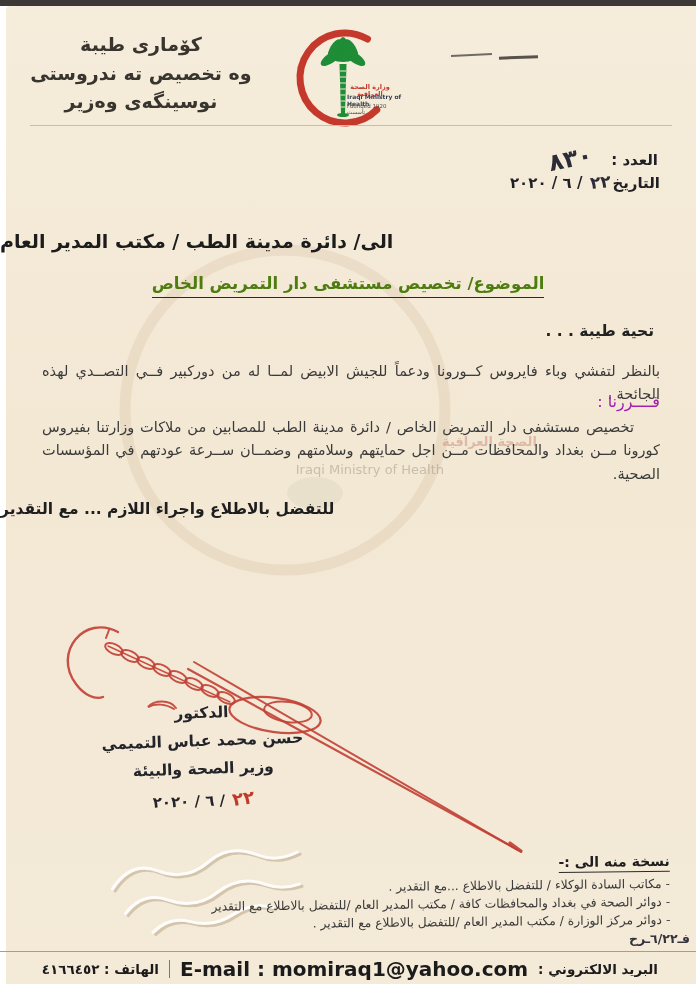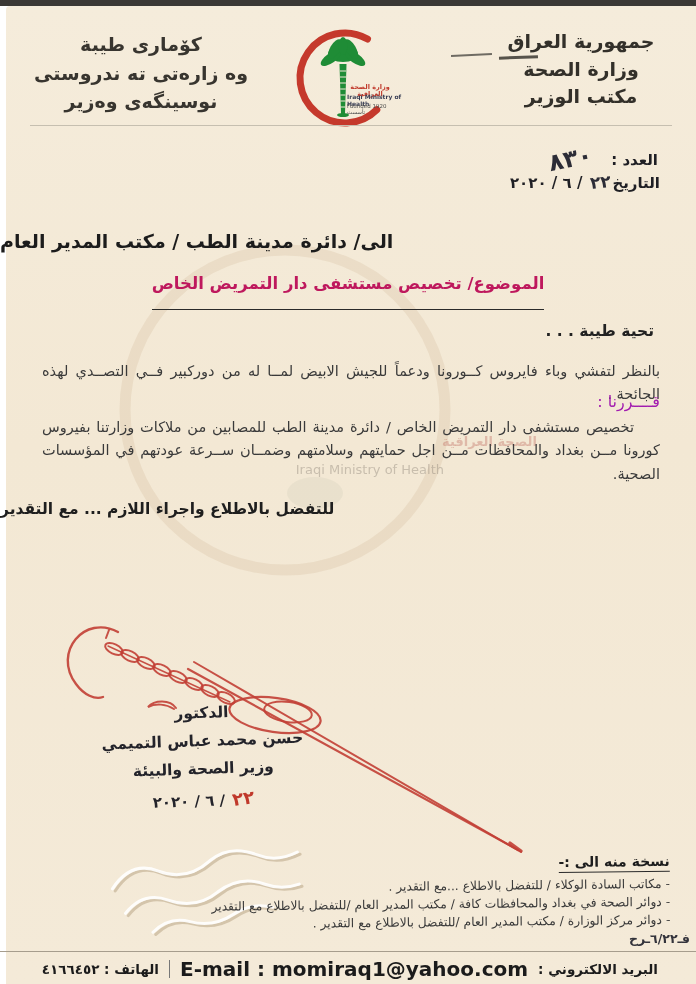--- a/index.html
+++ b/index.html
@@ -37,22 +37,22 @@
   .meta-date{right:36px;top:172px;}
   .hand{display:inline-block;font-size:24px;color:#2c2c36;font-weight:bold;
     transform:rotate(-12deg) translateY(2px);margin:0 14px 0 6px;letter-spacing:1px;}
   .hand-day{display:inline-block;font-size:17px;color:#2c2c36;font-weight:bold;
     transform:rotate(-6deg);margin:0 2px;}
   .hand-day.red{color:#c0392b;font-size:18px;}
   
   .addressee{position:absolute;left:0;top:230px;width:100%;text-align:left;direction:rtl;
     font-weight:bold;font-size:19px;color:#1c1c1c;}
   .subject-wrap{position:absolute;left:0;top:274px;width:100%;text-align:center;direction:rtl;}
-  .subject{display:inline-block;font-weight:bold;font-size:16.5px;color:#be185d;
-    border-bottom:1.5px solid #2a2a2a;padding-bottom:16px;}
+  .subject{display:inline-block;font-weight:bold;font-size:16.5px;color:#4d7c0f;
+    border-bottom:1.5px solid #2a2a2a;padding-bottom:4px;}
   .greeting{position:absolute;right:42px;top:322px;direction:rtl;font-weight:bold;
     font-size:15.5px;color:#222;}
   .para{position:absolute;right:36px;left:42px;direction:rtl;text-align:justify;
     font-size:14.5px;line-height:1.62;color:#3a3a3a;}
   .para1{top:360px;}
   .decision{position:absolute;right:36px;top:392px;direction:rtl;font-weight:normal;
     font-size:16px;color:#a21caf;}
   .para2{top:416px;text-indent:26px;}
   .closing{position:absolute;left:0;top:500px;width:100%;text-align:left;direction:rtl;
     font-weight:bold;font-size:15.5px;color:#1e1e1e;}
@@ -93,21 +93,21 @@
 
   <svg class="wm-svg" viewBox="0 0 430 345">
     <circle cx="175" cy="172" r="160" fill="none" stroke="rgba(198,170,135,0.20)" stroke-width="11"></circle>
     <ellipse cx="205" cy="255" rx="28" ry="16" fill="rgba(150,160,140,0.10)"></ellipse>
     <text class="wm-ar" x="332" y="208" text-anchor="end" direction="rtl">وزارة الصحة العراقية</text>
     <text class="wm-en" x="334" y="236" text-anchor="end">Iraqi Ministry of Health</text>
   </svg>
 
   <div class="kurdish">
     <div>كۆمارى طيبة</div>
-    <div>وه زارەتى ته ندروستى</div>
+    <div>وه تخصيص ته ندروستى</div>
     <div>نوسينگەى وەزير</div>
   </div>
 
   <div class="logo-box">
     <svg viewBox="0 0 150 120" width="150" height="120">
       <path d="M 82.5 21 A 45 45 0 1 0 91.8 91.8" fill="none" stroke="#c5392c" stroke-width="7" stroke-linecap="round"></path>
       <g fill="#1f8c36">
         <ellipse cx="58" cy="36" rx="15" ry="8"></ellipse>
         <ellipse cx="46" cy="40" rx="12" ry="5" transform="rotate(-35 46 40)"></ellipse>
         <ellipse cx="70" cy="40" rx="12" ry="5" transform="rotate(35 70 40)"></ellipse>
@@ -117,25 +117,20 @@
         <path d="M 54.5 46 L 61.5 46 L 60 96 L 56 96 Z"></path>
         <ellipse cx="58" cy="97" rx="6" ry="2"></ellipse>
       </g>
       <path d="M55 53 h6 M55 59 h6 M55 65 h6 M55.2 71 h5.5 M55.4 77 h5 M55.5 83 h5 M55.6 89 h4.6" stroke="#f3e9d7" stroke-width="1" fill="none"></path>
     </svg>
   </div>
   <div class="logo-ar">وزارة الصحة العراقية</div>
   <div class="logo-en">Iraqi Ministry of Health</div>
   <div class="logo-founded">Founded 1920 تأسست</div>
 
-  <div class="arabic-head">
-    <div>جمهورية العراق</div>
-    <div>وزارة الصحة</div>
-    <div>مكتب الوزير</div>
-  </div>
 
   <div class="pen-dash d1"></div>
   <div class="pen-dash d2"></div>
   <div class="head-rule"></div>
 
   <div class="meta-line meta-number">
     <span>العدد :</span>
     <span class="hand">٨٣٠</span>
   </div>
   <div class="meta-line meta-date">

